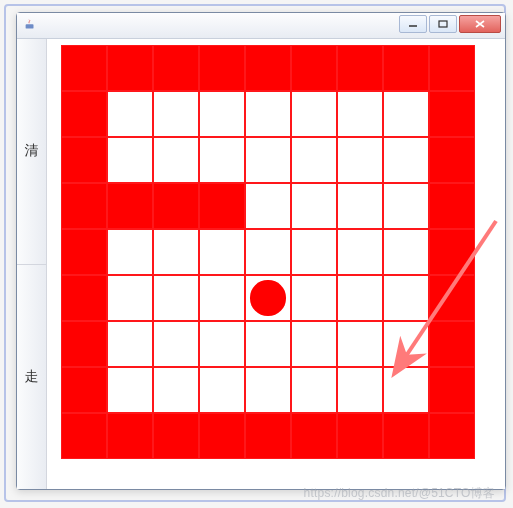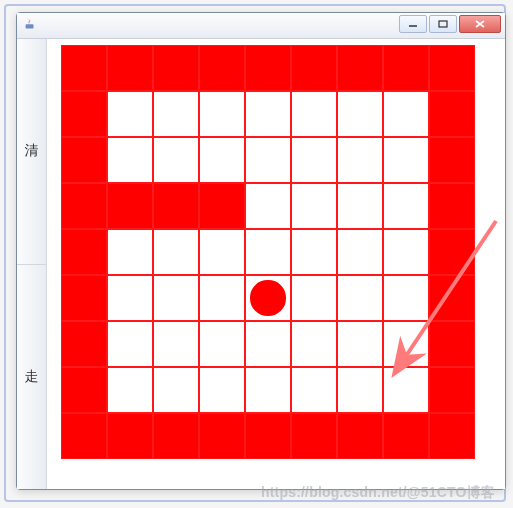--- a/index.html
+++ b/index.html
@@ -107,24 +107,23 @@
   }
   .arrow-overlay {
     position: absolute;
     pointer-events: none;
     left: 0; top: 0; width: 100%; height: 100%;
   }
   .watermark {
     position: absolute;
     right: 18px;
     bottom: 6px;
-    font-size: 14px;
+    font-size: 12px;
     color: rgba(160,165,175,0.55);
     letter-spacing: 0.2px;
-    font-weight: bold;
   }
 </style>
 </head>
 <body>
 
 <div class="outer-frame">
   <div class="window">
     <div class="titlebar">
       <span class="app-icon">
         <svg viewBox="0 0 16 16" width="14" height="14">

